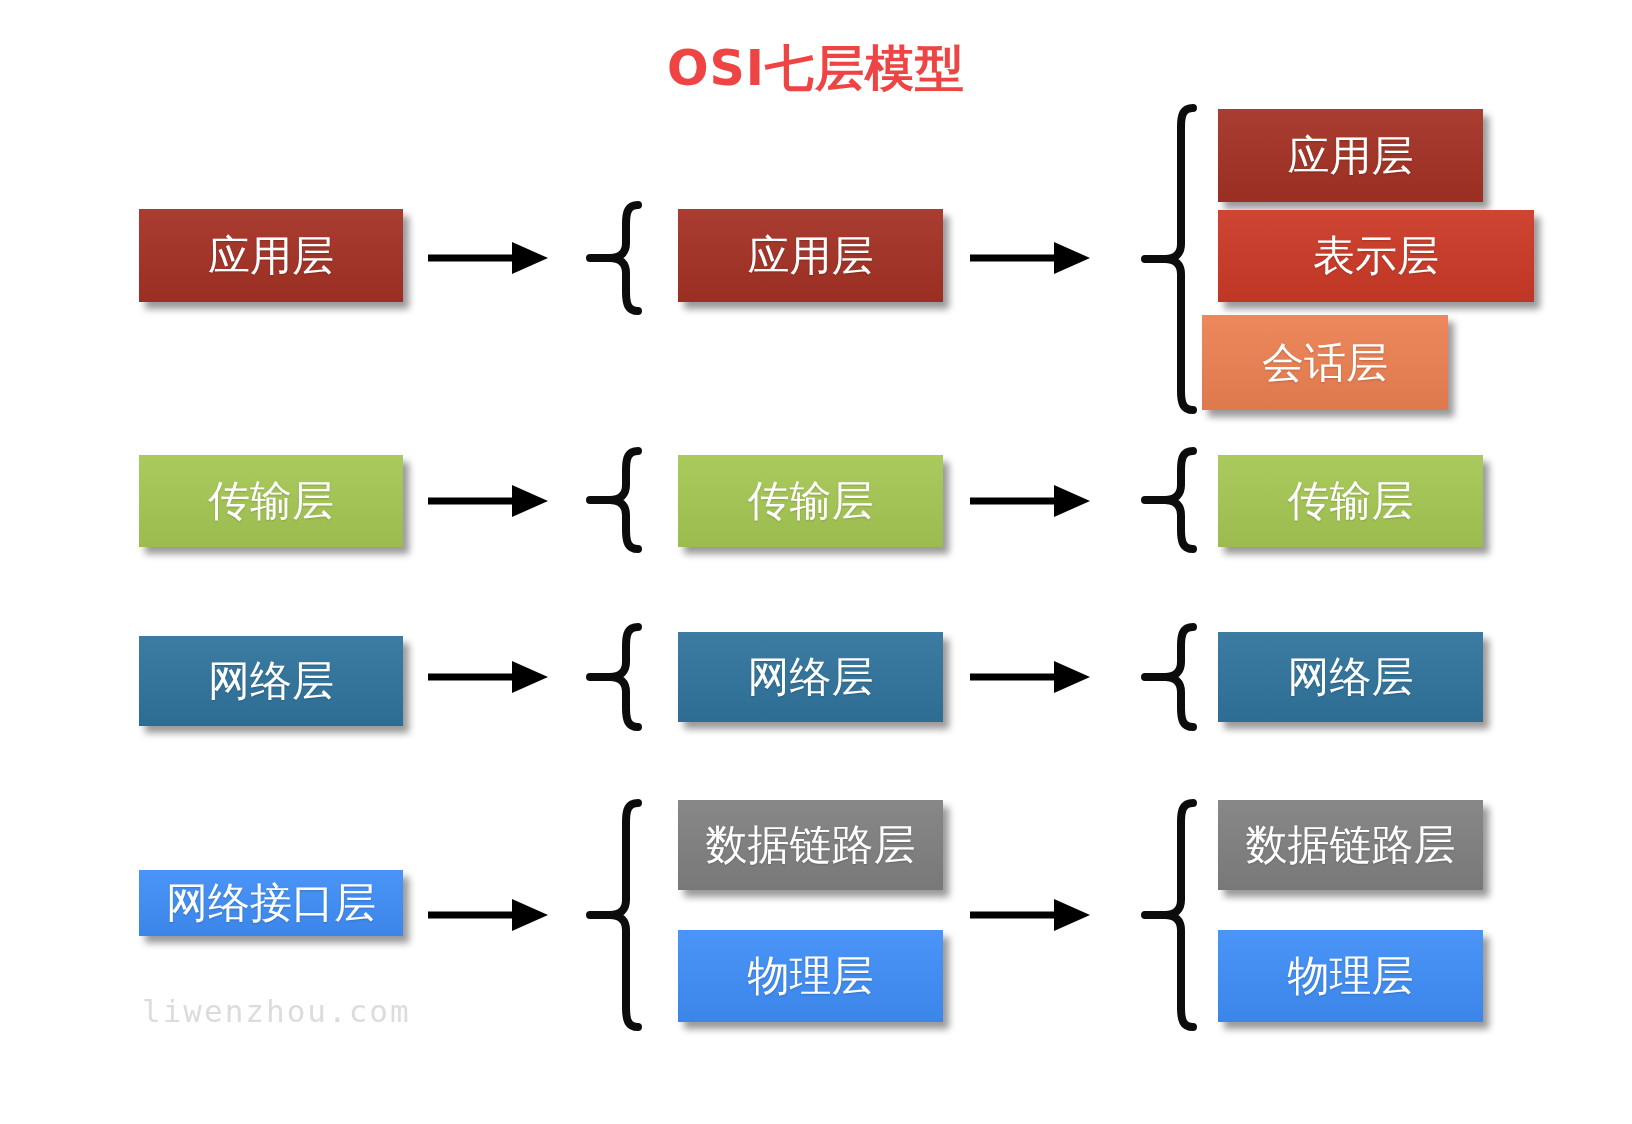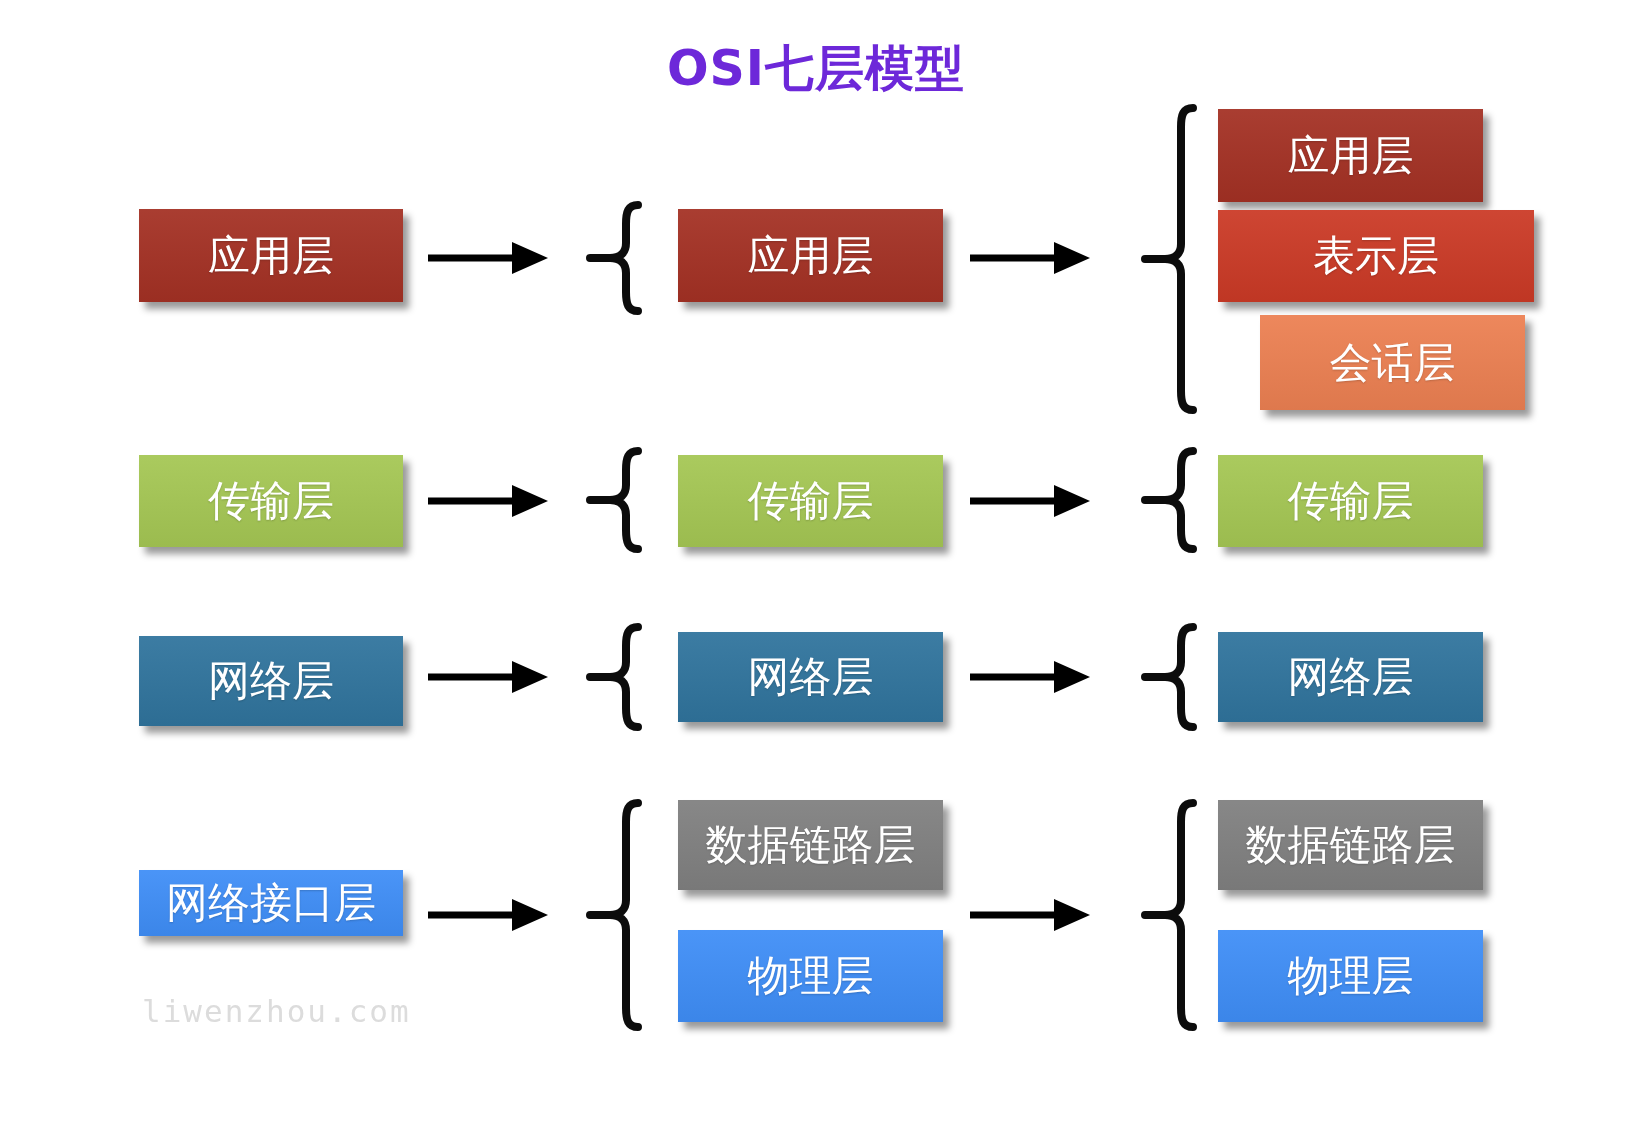--- a/index.html
+++ b/index.html
@@ -5,21 +5,21 @@
   html,body{margin:0;padding:0;background:#ffffff;}
   #canvas{
     position:relative;
     width:1632px;height:1124px;
     background:#ffffff;
     font-family:"DejaVu Sans","Liberation Sans",sans-serif;
     overflow:hidden;
   }
   .title{
     position:absolute;left:0;top:36px;width:100%;
-    text-align:center;font-size:49px;font-weight:bold;color:#6d28d9;
+    text-align:center;font-size:49px;font-weight:bold;color:#ef4444;
     letter-spacing:1px;
   }
   .box{
     position:absolute;
     display:flex;align-items:center;justify-content:center;
     color:#ffffff;font-size:42px;font-weight:normal;
     box-shadow:6px 7px 7px rgba(0,0,0,0.40);
     background-image:linear-gradient(rgba(255,255,255,0.06),rgba(0,0,0,0.06));
     text-shadow:0 1px 2px rgba(0,0,0,0.18);
     white-space:nowrap;
@@ -48,21 +48,21 @@
   <div class="box" style="left: 139px; top: 870px; width: 264px; height: 66px; background-color: rgb(63, 142, 247);">网络接口层</div>
 
   <div class="box" style="left: 678px; top: 209px; width: 265px; height: 93px; background-color: rgb(164, 49, 36);">应用层</div>
   <div class="box" style="left: 678px; top: 455px; width: 265px; height: 92px; background-color: rgb(165, 199, 84);">传输层</div>
   <div class="box" style="left: 678px; top: 632px; width: 265px; height: 90px; background-color: rgb(48, 116, 157);">网络层</div>
   <div class="box" style="left: 678px; top: 800px; width: 265px; height: 90px; background-color: rgb(128, 128, 128);">数据链路层</div>
   <div class="box" style="left: 678px; top: 930px; width: 265px; height: 92px; background-color: rgb(63, 142, 247);">物理层</div>
 
   <div class="box" style="left: 1218px; top: 109px; width: 265px; height: 93px; background-color: rgb(164, 49, 36);">应用层</div>
   <div class="box" style="left: 1218px; top: 210px; width: 316px; height: 92px; background-color: rgb(203, 58, 38);">表示层</div>
-  <div class="box" style="left: 1260px; top: 315px; width: 265px; height: 95px; background-color: rgb(236, 128, 82);">会话层</div>
+  <div class="box" style="left: 1202px; top: 315px; width: 246px; height: 95px; background-color: rgb(236, 128, 82);">会话层</div>
   <div class="box" style="left: 1218px; top: 455px; width: 265px; height: 92px; background-color: rgb(165, 199, 84);">传输层</div>
   <div class="box" style="left: 1218px; top: 632px; width: 265px; height: 90px; background-color: rgb(48, 116, 157);">网络层</div>
   <div class="box" style="left: 1218px; top: 800px; width: 265px; height: 90px; background-color: rgb(128, 128, 128);">数据链路层</div>
   <div class="box" style="left: 1218px; top: 930px; width: 265px; height: 92px; background-color: rgb(63, 142, 247);">物理层</div>
 
   <svg class="brace" width="54" height="116" viewBox="0 0 54 116" style="left:588px;top:200px;">
       <path d="M 50,5 C 40,5 38,12 38,24 L 38,43 C 38,53 32,58 22,58 L 2,58 L 22,58 C 32,58 38,63 38,73 L 38,92 C 38,104 40,111 50,111"></path>
     </svg>
   <svg class="brace" width="54" height="108" viewBox="0 0 54 108" style="left:588px;top:446px;">
       <path d="M 50,5 C 40,5 38,12 38,24 L 38,39 C 38,49 32,54 22,54 L 2,54 L 22,54 C 32,54 38,59 38,69 L 38,84 C 38,96 40,103 50,103"></path>

